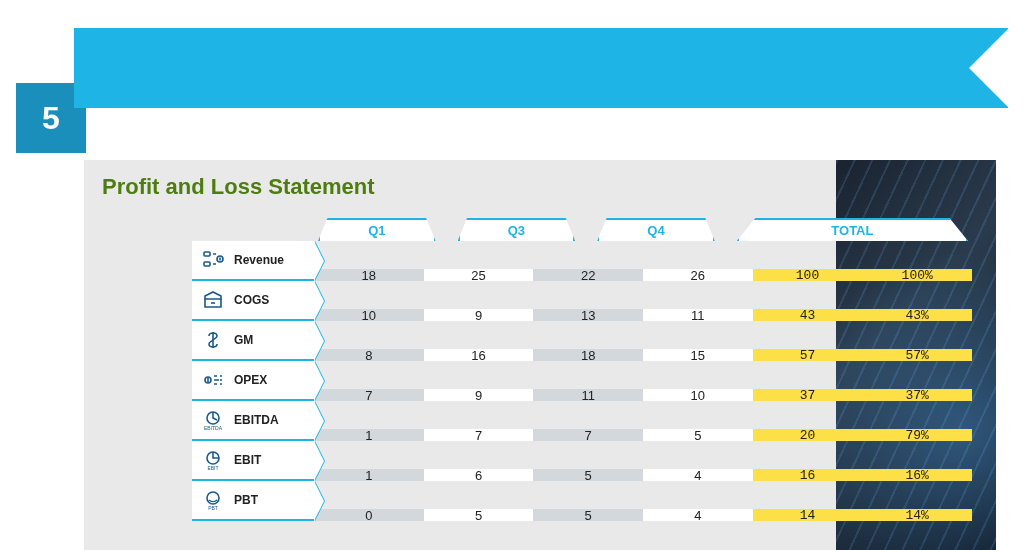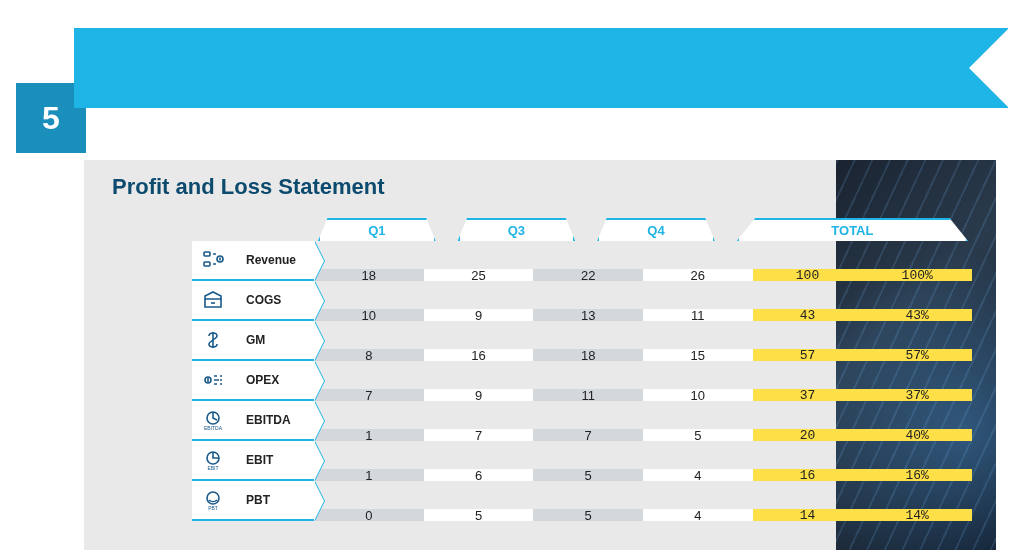--- a/index.html
+++ b/index.html
@@ -75,24 +75,24 @@
   .photo-strip::before {
     content: "";
     position: absolute; inset: 0;
     background:
       repeating-linear-gradient(115deg, rgba(120,190,255,0.15) 0 2px, transparent 2px 16px),
       radial-gradient(circle at 80% 70%, rgba(80,160,230,0.4), transparent 60%);
   }
   .statement-title {
     position: absolute;
     top: 14px;
-    left: 28px;
+    left: 18px;
     font-size: 22px;
     font-weight: 600;
-    color: #0c4a6e;
+    color: #4d7c0f;
   }
   .table-area {
     position: absolute;
     top: 58px;
     left: 108px;
     width: 780px;
     z-index: 5;
   }
   .col-heads {
     display: flex;
@@ -126,21 +126,21 @@
     align-items: stretch;
   }
   .row-head {
     width: 122px;
     display: flex;
     align-items: center;
     background: #fff;
     border-bottom: 2px solid #1eb4e6;
     position: relative;
     padding-left: 6px;
-    gap: 18px;
+    gap: 6px;
   }
   .row-head::after {
     content: "";
     position: absolute;
     right: -10px;
     top: 0;
     width: 0; height: 0;
     border-top: 20px solid transparent;
     border-bottom: 20px solid transparent;
     border-left: 10px solid #fff;
@@ -286,21 +286,21 @@
                 <text x="12" y="22" font-size="5" text-anchor="middle" fill="currentColor" stroke="none">EBITDA</text>
               </svg>
           </span>
           <span class="row-label">EBITDA</span>
         </div>
         <div class="cell shade">1</div>
         <div class="cell">7</div>
         <div class="cell shade">7</div>
         <div class="cell">5</div>
         <div class="cell total">20</div>
-        <div class="cell total">40%</div>
+        <div class="cell total">79%</div>
       </div>
 
       <div class="data-row">
         <div class="row-head">
           <span class="row-icon">
             <svg viewBox="0 0 24 24" width="24" height="24" fill="none" stroke="currentColor" stroke-width="1.6">
                 <circle cx="12" cy="10" r="6"></circle>
                 <path d="M12 4v6h6"></path>
                 <text x="12" y="22" font-size="5" text-anchor="middle" fill="currentColor" stroke="none">EBIT</text>
               </svg>

